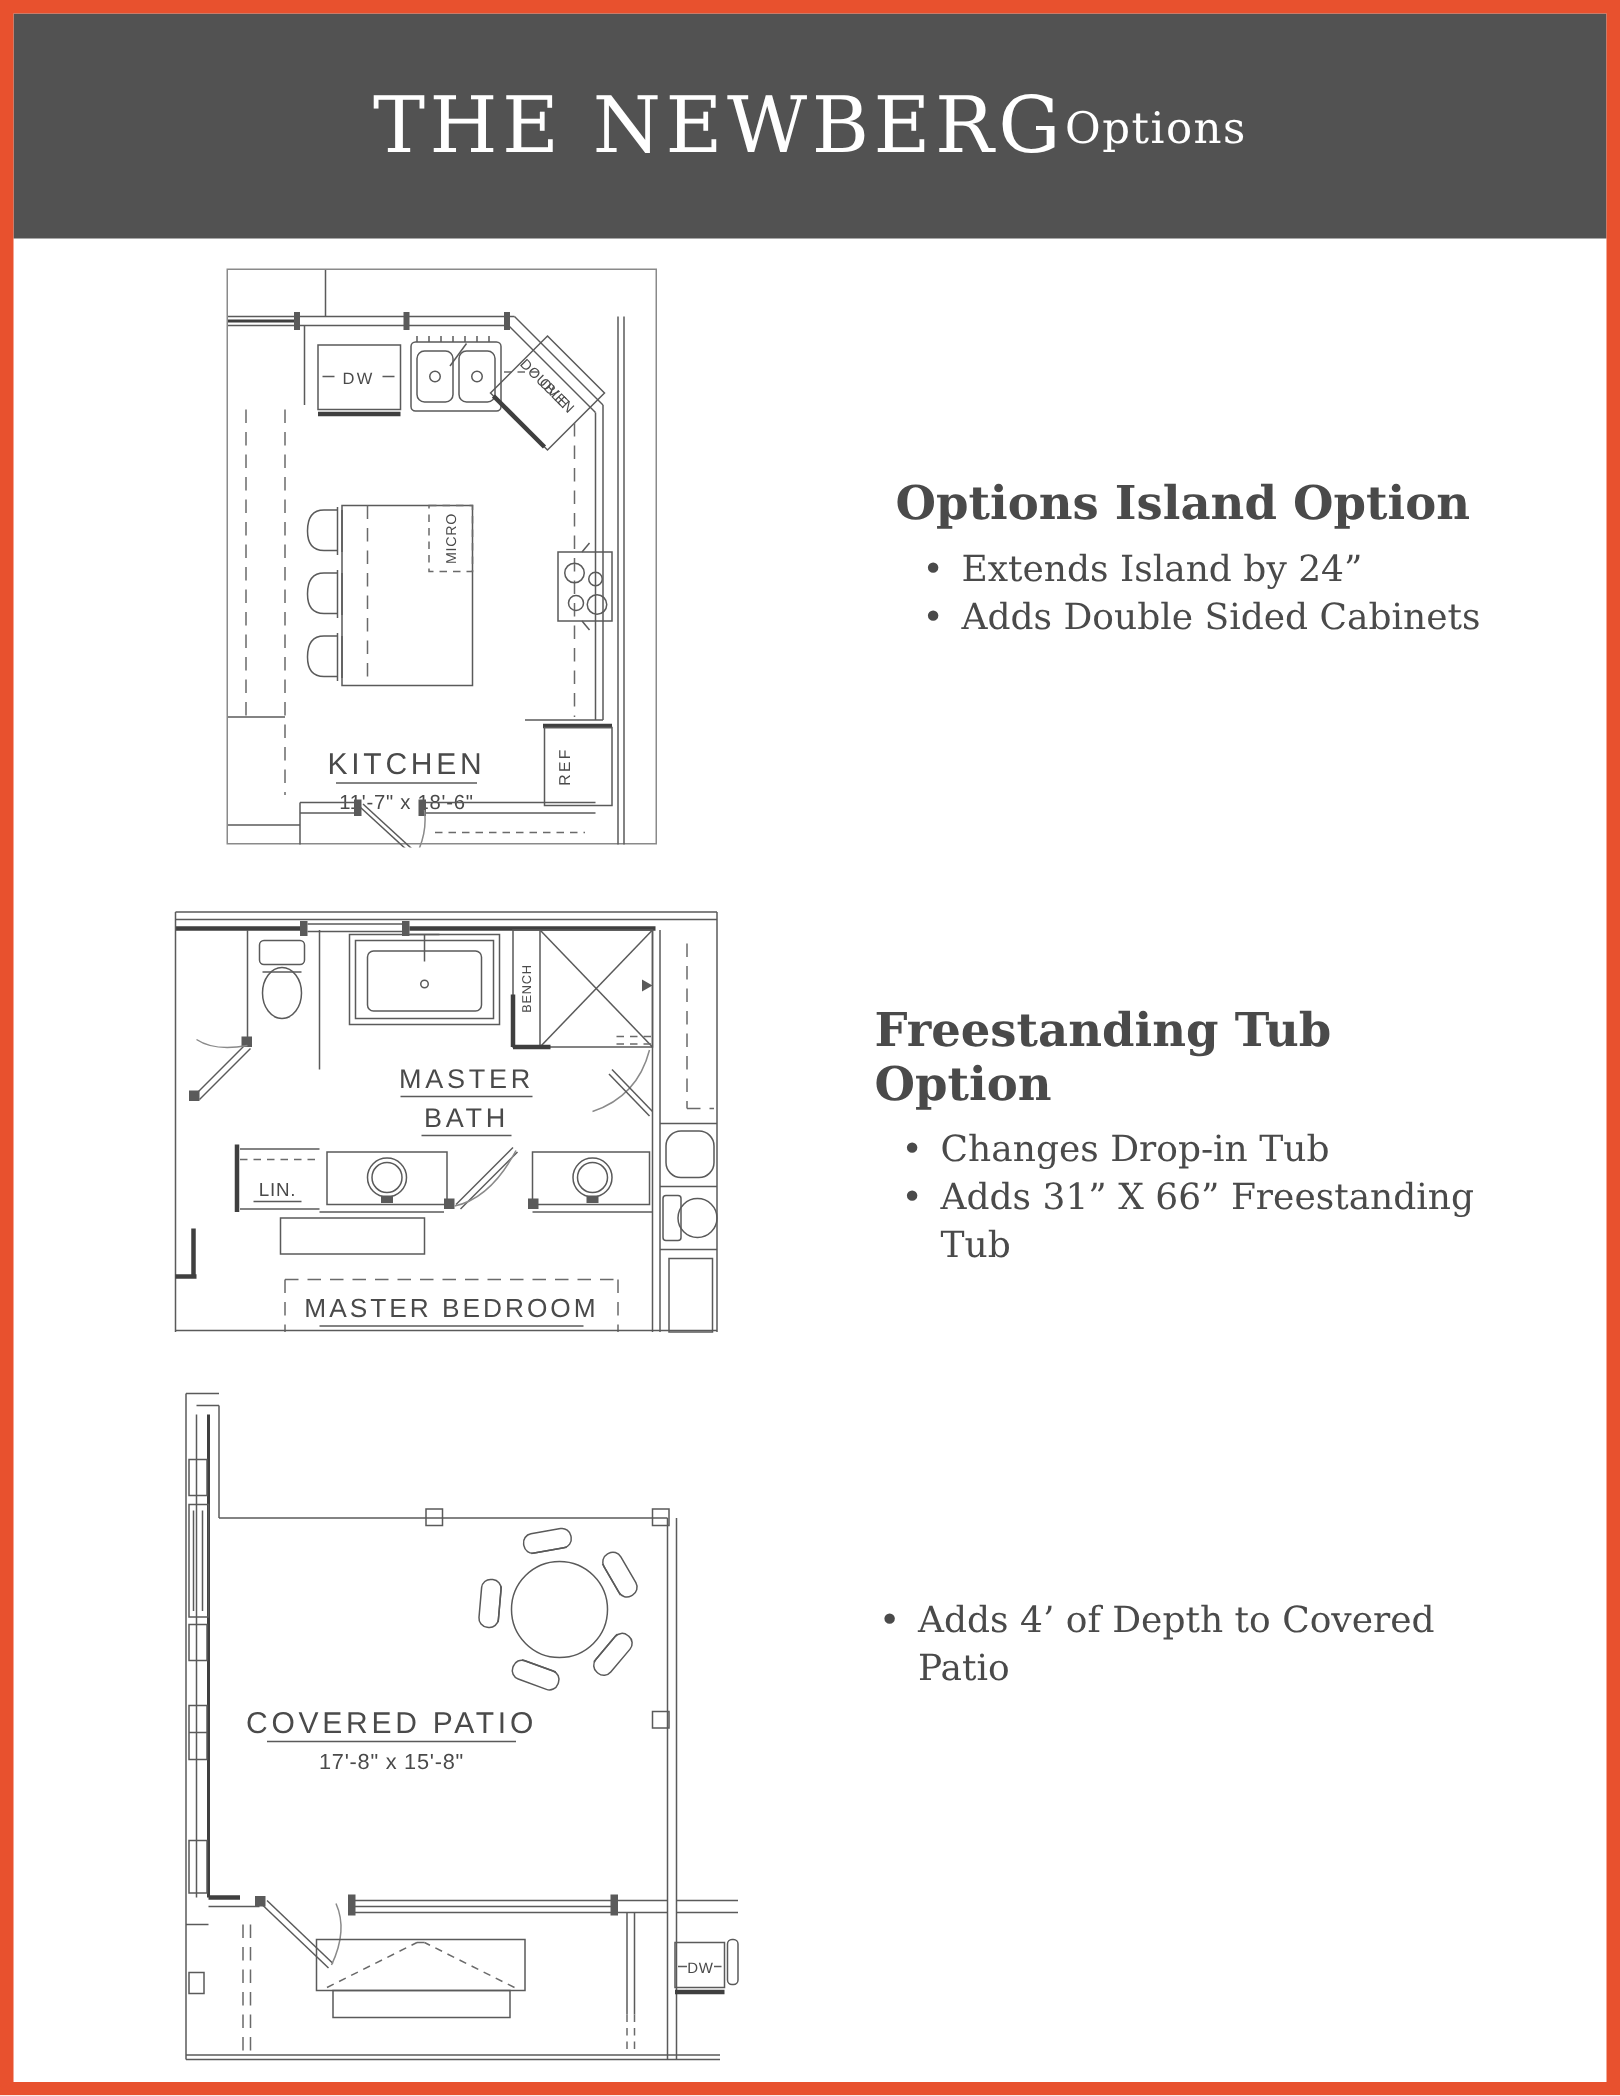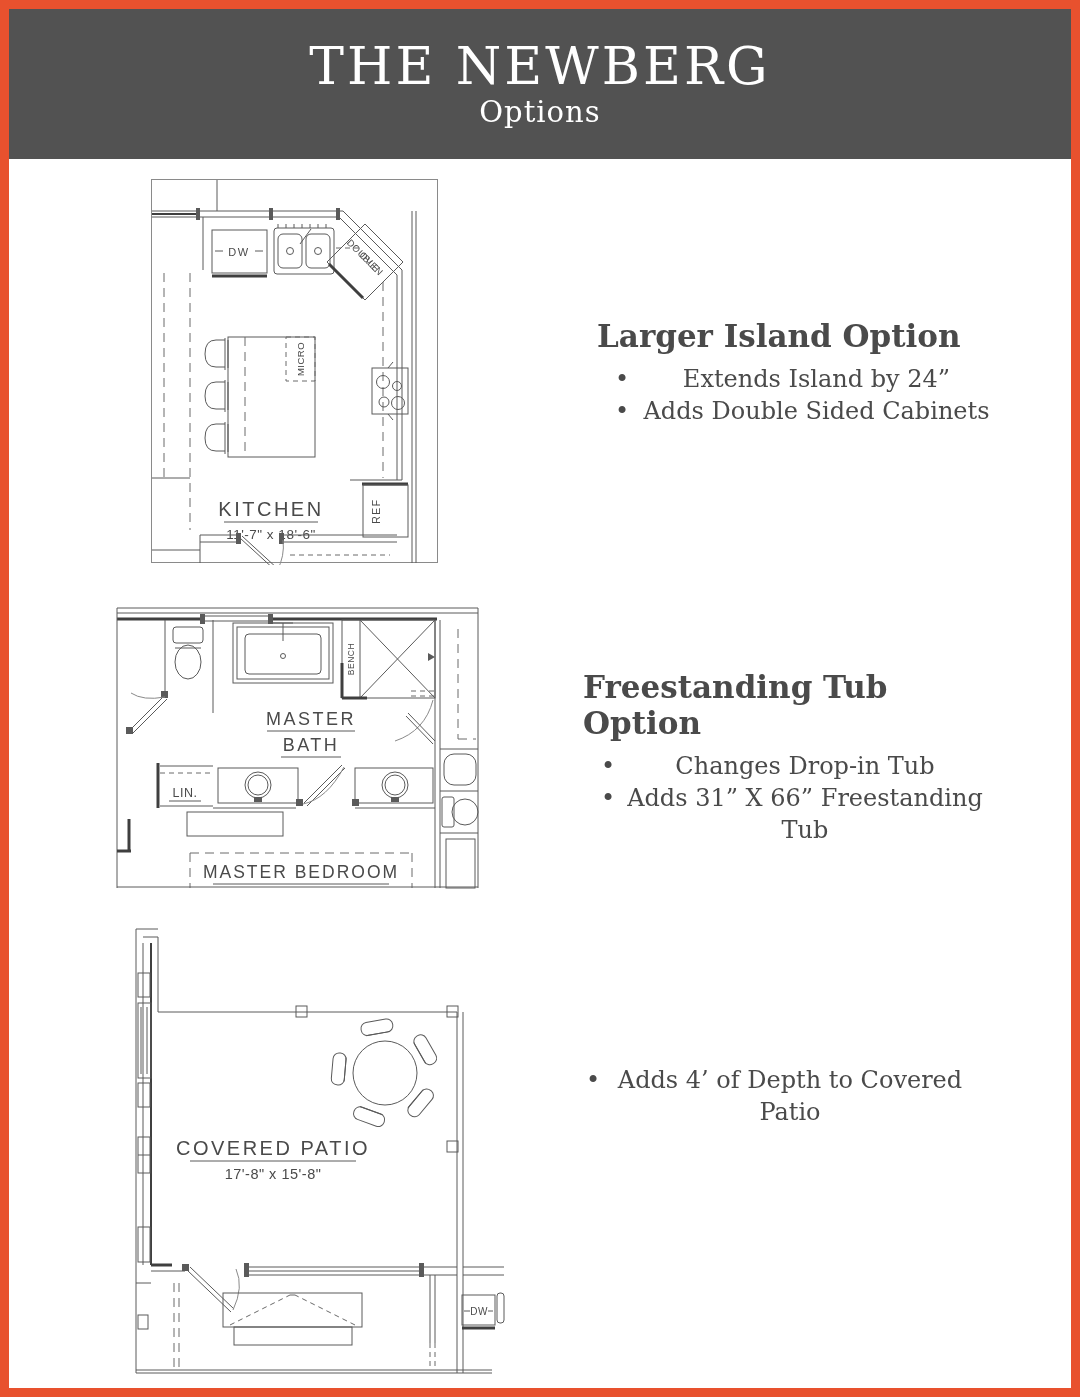--- a/index.html
+++ b/index.html
@@ -1,28 +1,28 @@
 <!DOCTYPE html>
 <html><head>
 <meta charset="utf-8">
 <style>
   html,body{margin:0;padding:0;background:#ffffff;}
   .page{position:relative;width:1080px;height:1397px;background:#ffffff;overflow:hidden;
         font-family:"Liberation Sans",sans-serif;}
   .frame{position:absolute;inset:0;border:9px solid #e8512e;pointer-events:none;z-index:30;}
   .header{position:absolute;left:9px;right:9px;top:9px;height:150px;background:#525252;
-          display:flex;flex-direction:column;align-items:center;justify-content:center;z-index:5;}
+          display:flex;flex-direction:row;align-items:center;justify-content:center;z-index:5;}
   .title{font-family:"DejaVu Serif",serif;font-size:52px;color:#ffffff;letter-spacing:3px;line-height:1.05;}
   .subtitle{font-family:"DejaVu Serif",serif;font-size:29px;color:#ffffff;letter-spacing:1px;margin-top:1px;}
   .plan{position:absolute;}
   .plan svg{display:block;}
   .opt{position:absolute;color:#4a4a4a;}
   .opt h2{font-family:"DejaVu Serif",serif;font-size:31px;font-weight:bold;margin:0 0 9px 0;color:#4a4a4a;}
   .opt ul{list-style:none;margin:0;padding:0;font-family:"DejaVu Serif",serif;font-size:24px;line-height:32px;}
-  .opt li{position:relative;padding-left:44px;text-align:center;}
+  .opt li{position:relative;padding-left:44px;}
   .opt li::before{content:"\2022";position:absolute;left:18px;top:0;font-size:24px;}
   
   svg .ln{stroke:#5a5a5a;stroke-width:1;fill:none;}
   svg .thin{stroke:#8a8a8a;stroke-width:1;fill:none;}
   svg .thk{stroke:#3f3f3f;stroke-width:3;fill:none;}
   svg .md{stroke:#3f3f3f;stroke-width:2;fill:none;}
   svg .dash{stroke:#6a6a6a;stroke-width:1;fill:none;stroke-dasharray:9 6;}
   svg .dash2{stroke:#6a6a6a;stroke-width:1;fill:none;stroke-dasharray:5 4;}
   svg text{fill:#4a4a4a;font-family:"Liberation Sans",sans-serif;}
   svg .cap{fill:#5a5a5a;}
@@ -137,21 +137,21 @@
       <line class="ln" x1="92" y1="358" x2="128" y2="391"></line>
       <path class="thin" d="M127,393 Q135,378 133,362"></path>
       <line class="ln" x1="50" y1="357" x2="50" y2="385"></line>
       <line class="ln" x1="2" y1="372" x2="50" y2="372"></line>
       <line class="dash2" x1="140" y1="377" x2="240" y2="377"></line>
       <line class="ln" x1="2" y1="300" x2="40" y2="300"></line>
     </svg>
   </div>
 
   <div class="opt" style="left:597px;top:318px;width:395px;">
-    <h2>Larger Island Option</h2>
+    <h2>Options Island Option</h2>
     <ul>
       <li>Extends Island by 24”</li>
       <li>Adds Double Sided Cabinets</li>
     </ul>
   </div>
 
   <div class="plan" style="left:115px;top:601px;">
     <svg width="365" height="289" viewBox="0 0 365 289">
 
       <line class="ln" x1="2" y1="7" x2="363" y2="7"></line>
@@ -250,21 +250,21 @@
   </div>
 
   <div class="opt" style="left:583px;top:669px;width:400px;">
     <h2>Freestanding Tub Option</h2>
     <ul>
       <li>Changes Drop-in Tub</li>
       <li>Adds 31” X 66” Freestanding Tub</li>
     </ul>
   </div>
 
-  <div class="plan" style="left:130px;top:915px;">
+  <div class="plan" style="left:118px;top:915px;">
     <svg width="375" height="472" viewBox="0 0 375 472">
 
       <line class="ln" x1="6" y1="14" x2="6" y2="458"></line>
       <line class="ln" x1="6" y1="14" x2="28" y2="14"></line>
       <line class="ln" x1="13" y1="22" x2="28" y2="22"></line>
       <line class="md" x1="21" y1="28" x2="21" y2="350"></line>
       <line class="ln" x1="13" y1="28" x2="13" y2="350"></line>
       <line class="ln" x1="28" y1="22" x2="28" y2="97"></line>
       <rect class="ln" x="8" y="58" width="12" height="24"></rect>
       <rect class="ln" x="8" y="88" width="13" height="75"></rect>

